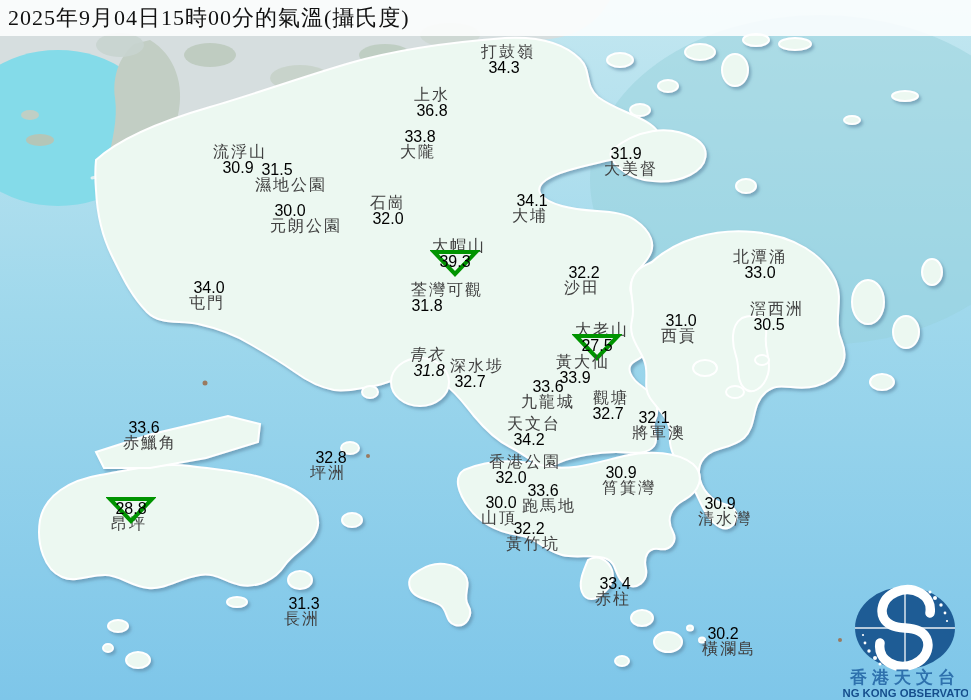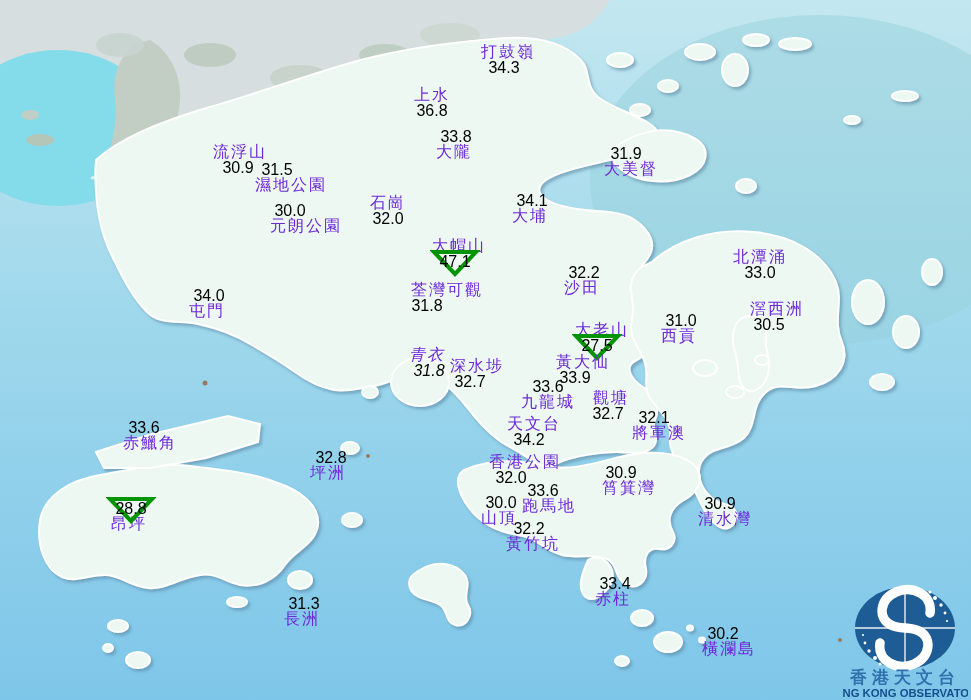--- a/index.html
+++ b/index.html
@@ -6,21 +6,21 @@
   #app{position:relative;width:971px;height:700px;overflow:hidden;
        font-family:"Liberation Sans","DejaVu Sans",sans-serif;}
   #mapsvg{position:absolute;left:0;top:0;z-index:1;}
   .title-bar{position:absolute;left:0;top:0;width:100%;height:36px;z-index:10;
              background:rgba(255,255,255,0.86);display:flex;align-items:center;}
   .title-bar span{font-family:"Liberation Serif","DejaVu Serif",serif;
                   font-size:22px;color:#111;padding-left:8px;letter-spacing:1px;white-space:nowrap;}
   #stations{position:absolute;left:0;top:0;width:100%;height:100%;z-index:5;}
   .station{position:absolute;transform:translateX(-50%);text-align:center;white-space:nowrap;}
   .station .name{display:block;font-family:"Liberation Serif","DejaVu Serif",serif;
-                 font-size:16px;line-height:16px;letter-spacing:2px;color:#6d28d9;}
+                 font-size:16px;line-height:16px;letter-spacing:2px;color:#404040;}
   .station .vwrap{display:block;position:relative;line-height:15px;}
   .station .value{position:relative;display:inline-block;font-size:16px;color:#000;z-index:2;}
   .station .marker{position:absolute;left:50%;top:-5px;transform:translateX(-50%);z-index:1;}
   #logo{position:absolute;left:842px;top:584px;z-index:8;}
 </style>
 </head>
 <body>
 
 <div id="app">
 
@@ -136,31 +136,34 @@
         <ellipse cx="795" cy="44" rx="16" ry="6"></ellipse>
       </g>
     </g>
     <g fill="#9a7a60">
       <circle cx="205" cy="383" r="2.5"></circle>
       <circle cx="368" cy="456" r="2"></circle>
       <circle cx="840" cy="640" r="2"></circle>
     </g>
   </svg>
 
+  <div class="title-bar">
+    <span>2025年9月04日15時00分的氣溫(攝氏度)</span>
+  </div>
 
   <div id="stations">
       <div class="station" style="left: 508px; top: 44px;">
         <span class="name">打鼓嶺</span>
         <span class="vwrap" style="left: -4px;"><span class="value">34.3</span></span>
       </div>
       <div class="station" style="left: 432px; top: 87px;">
         <span class="name">上水</span>
         <span class="vwrap"><span class="value">36.8</span></span>
       </div>
-      <div class="station" style="left: 454px; top: 129px;">
+      <div class="station" style="left: 418px; top: 129px;">
         <span class="vwrap" style="left: 2px;"><span class="value">33.8</span></span>
         <span class="name">大隴</span>
       </div>
       <div class="station" style="left: 240px; top: 144px;">
         <span class="name">流浮山</span>
         <span class="vwrap" style="left: -2px;"><span class="value">30.9</span></span>
       </div>
       <div class="station" style="left: 631px; top: 146px;">
         <span class="vwrap" style="left: -5px;"><span class="value">31.9</span></span>
         <span class="name">大美督</span>
@@ -178,35 +181,35 @@
         <span class="name">大埔</span>
       </div>
       <div class="station" style="left: 306px; top: 203px;">
         <span class="vwrap" style="left: -16px;"><span class="value">30.0</span></span>
         <span class="name">元朗公園</span>
       </div>
       <div class="station" style="left: 459px; top: 238px;">
         <span class="name">大帽山</span>
         <span class="vwrap" style="left: -4px;"><svg width="50" height="28" class="marker">
             <path d="M4,3 L46,3 L25,25 Z" fill="none" stroke="#009400" stroke-width="4"></path>
-          </svg><span class="value">47.1</span></span>
+          </svg><span class="value">39.3</span></span>
       </div>
       <div class="station" style="left: 760px; top: 249px;">
         <span class="name">北潭涌</span>
         <span class="vwrap"><span class="value">33.0</span></span>
       </div>
       <div class="station" style="left: 582px; top: 265px;">
         <span class="vwrap" style="left: 2px;"><span class="value">32.2</span></span>
         <span class="name">沙田</span>
       </div>
       <div class="station" style="left: 447px; top: 282px;">
         <span class="name">荃灣可觀</span>
         <span class="vwrap" style="left: -20px;"><span class="value">31.8</span></span>
       </div>
-      <div class="station" style="left: 207px; top: 288px;">
+      <div class="station" style="left: 207px; top: 280px;">
         <span class="vwrap" style="left: 2px;"><span class="value">34.0</span></span>
         <span class="name">屯門</span>
       </div>
       <div class="station" style="left: 777px; top: 301px; text-align: center;">
         <span class="name">滘西洲</span>
         <span class="vwrap" style="left: -8px;"><span class="value">30.5</span></span>
       </div>
       <div class="station" style="left: 679px; top: 313px;">
         <span class="vwrap" style="left: 2px;"><span class="value">31.0</span></span>
         <span class="name">西貢</span>

